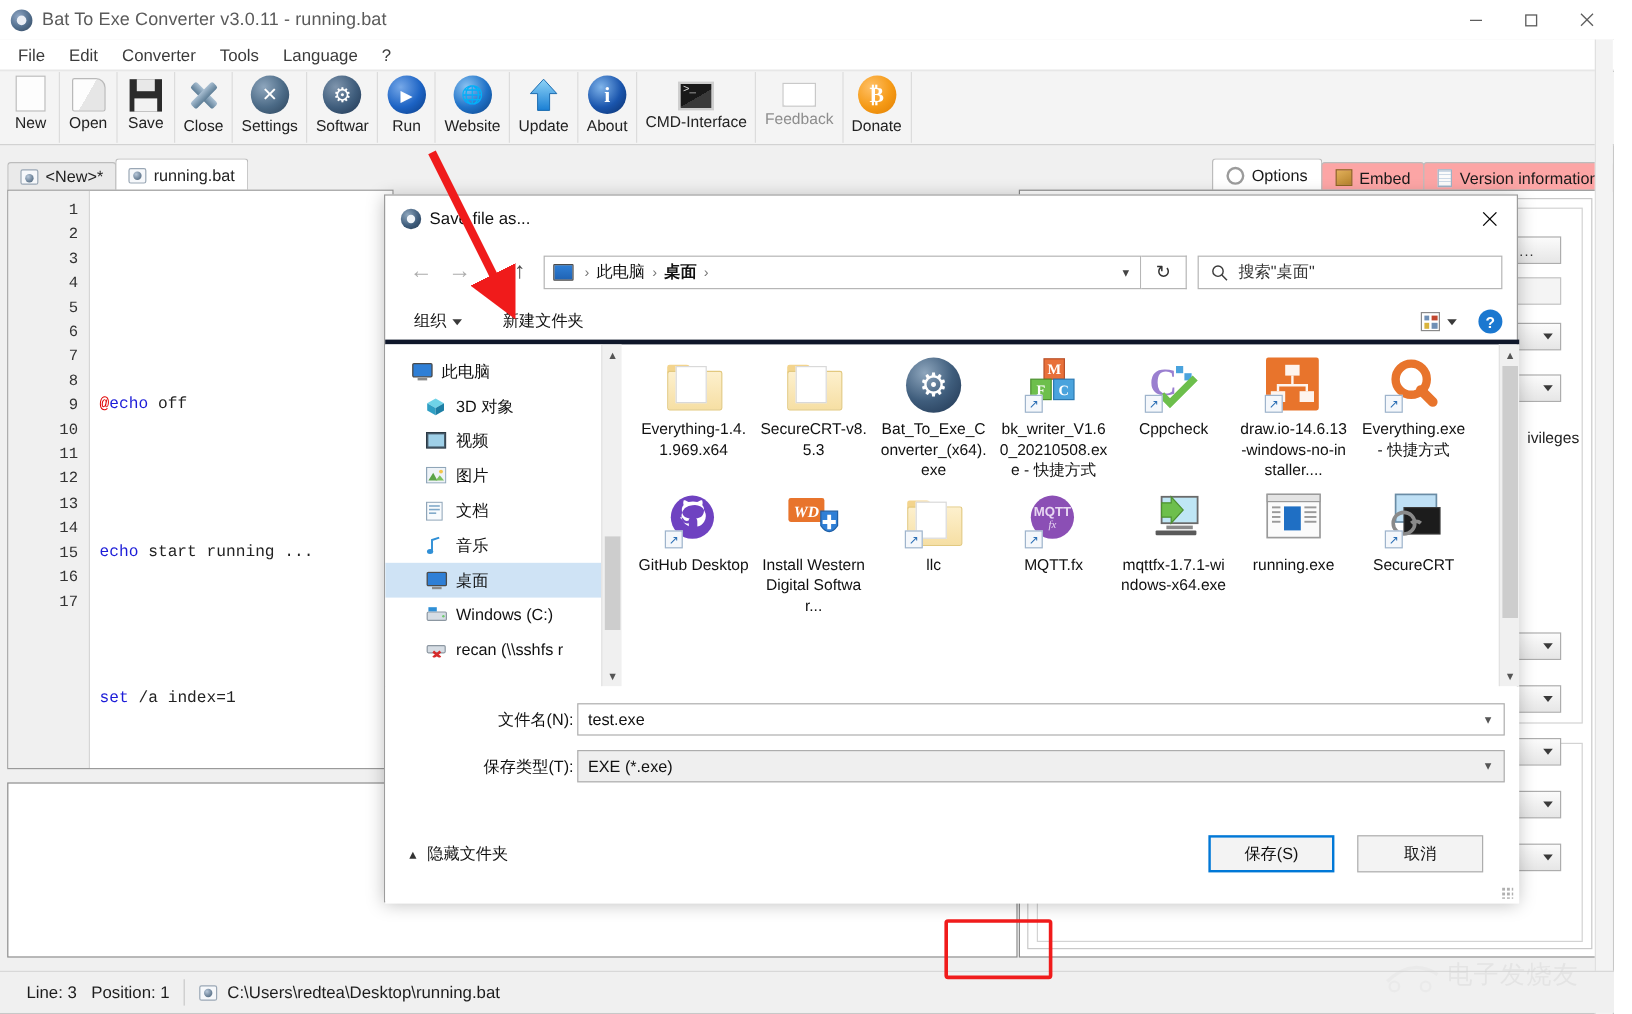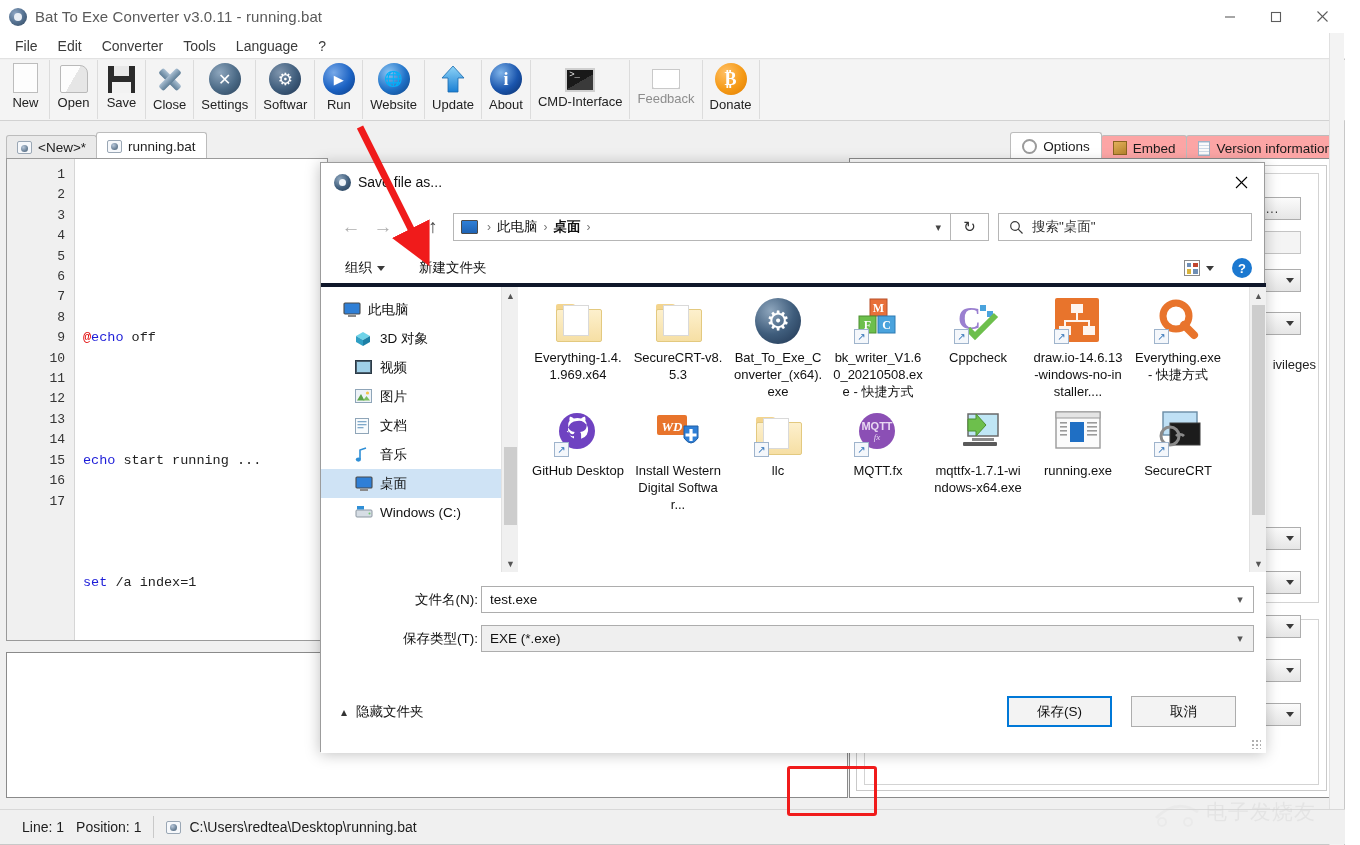--- a/index.html
+++ b/index.html
@@ -490,21 +490,21 @@
       <span class="chev"></span>
     </div>
     <div class="combo" style="position:absolute; right:32px; top:544px; width:57px; height:23px;">
       <span class="chev"></span>
     </div>
   </div>
 
   <div class="scroll-right-edge"></div>
 
   <div class="statusbar">
-    <span style="margin-left:22px;">Line: 1</span>
+    <span style="margin-left:22px;">Line: 3</span>
     <span style="margin-left:12px;">Position: 1</span>
     <span class="sb-sep"></span>
     <span class="minicon" style="margin-right:8px;"></span>
     <span>C:\Users\redtea\Desktop\running.bat</span>
   </div>
 
   <div class="watermark">
     <svg width="60" height="38" viewBox="0 0 60 38" style="opacity:.6">
         <circle cx="16" cy="24" r="4" fill="none" stroke="#d6d6d6" stroke-width="2"></circle>
         <circle cx="42" cy="24" r="4" fill="none" stroke="#d6d6d6" stroke-width="2"></circle>
@@ -642,20 +642,29 @@
         <div class="tnode sub">
           <span class="tico">
             <svg width="18" height="14" viewBox="0 0 18 14">
                 <rect x="1" y="5" width="16" height="7" rx="1" fill="#d6dde4" stroke="#8c97a1"></rect>
                 <rect x="2" y="1" width="7" height="3.5" fill="#2f8fd6"></rect>
                 <circle cx="14.5" cy="8.5" r="1" fill="#6ec96e"></circle>
               </svg>
           </span>
           <span>Windows (C:)</span>
         </div>
+        <div class="tnode sub">
+          <span class="tico">
+            <svg width="18" height="14" viewBox="0 0 18 14">
+                <rect x="1" y="4" width="15" height="6" rx="1" fill="#d6dde4" stroke="#8c97a1"></rect>
+                <path d="M6 9 L12 14 M12 9 L6 14" stroke="#d62b2b" stroke-width="2.2"></path>
+              </svg>
+          </span>
+          <span>recan (\\sshfs r</span>
+        </div>
       </div>
 
       <div class="treescroll">
         <div class="tsarrow" style="top:0;">▲</div>
         <div class="tsthumb"></div>
         <div class="tsarrow" style="bottom:0;">▼</div>
       </div>
 
       <div class="files">
         <div class="fgrid">

